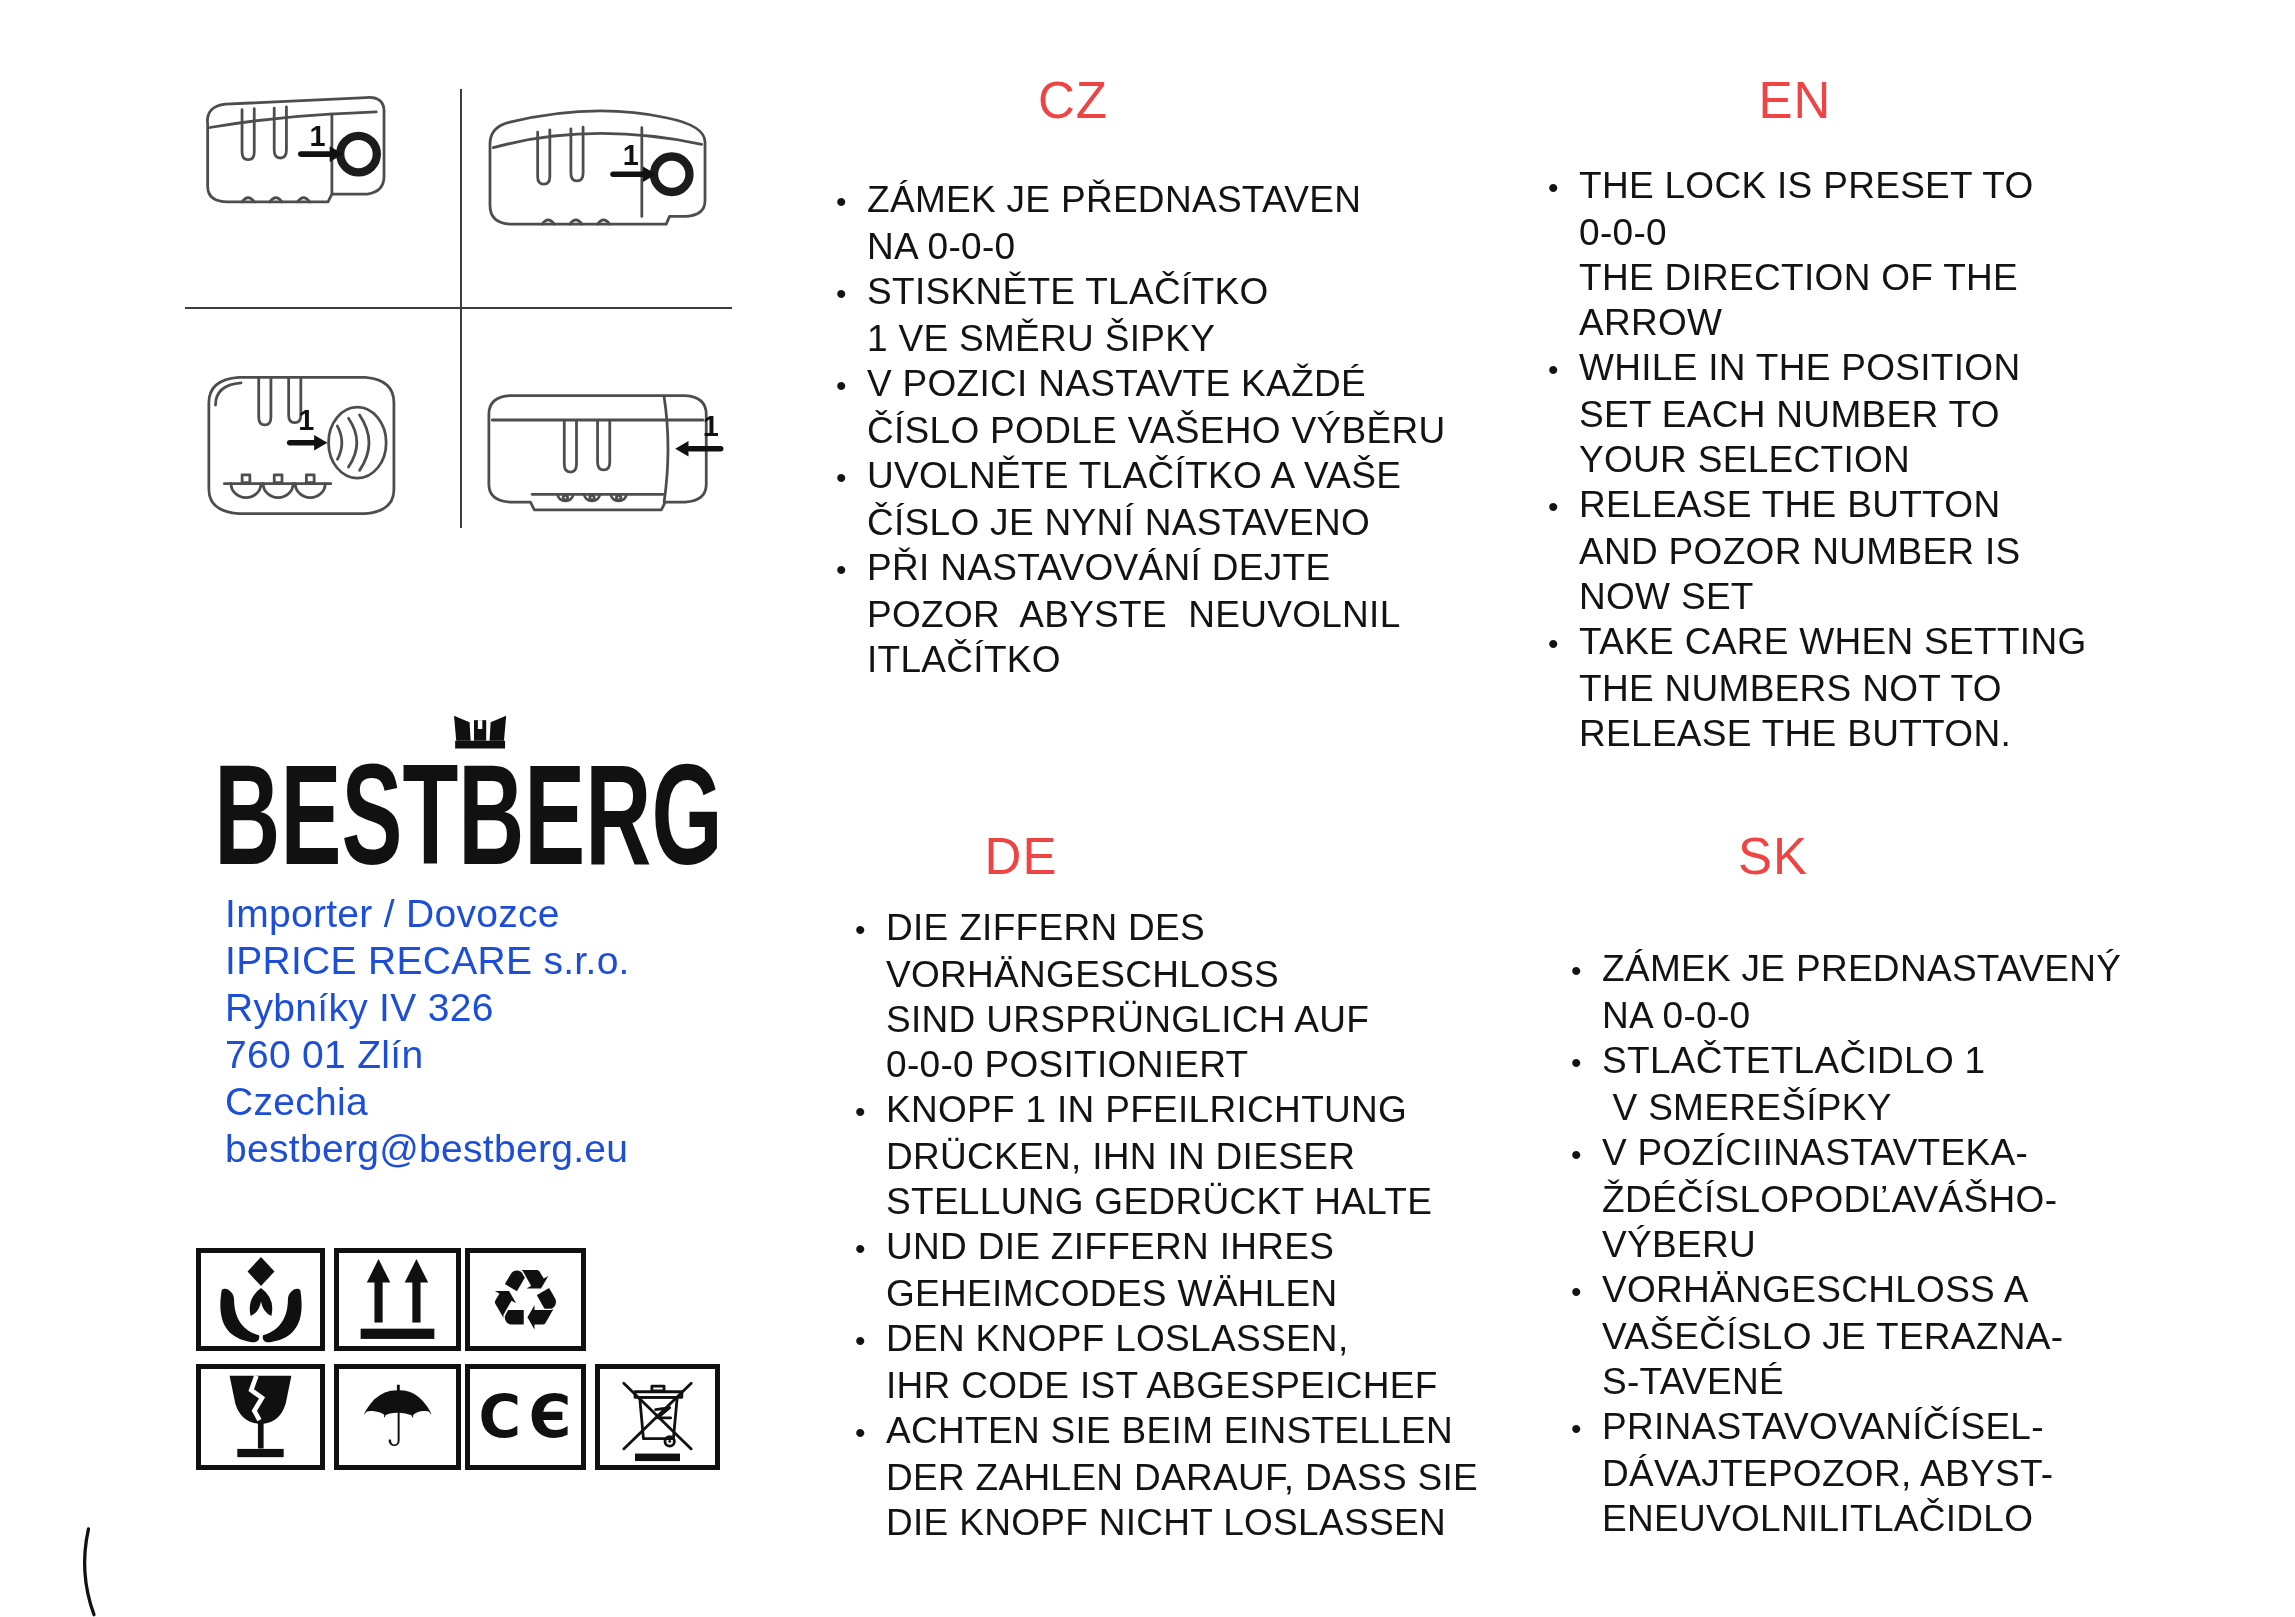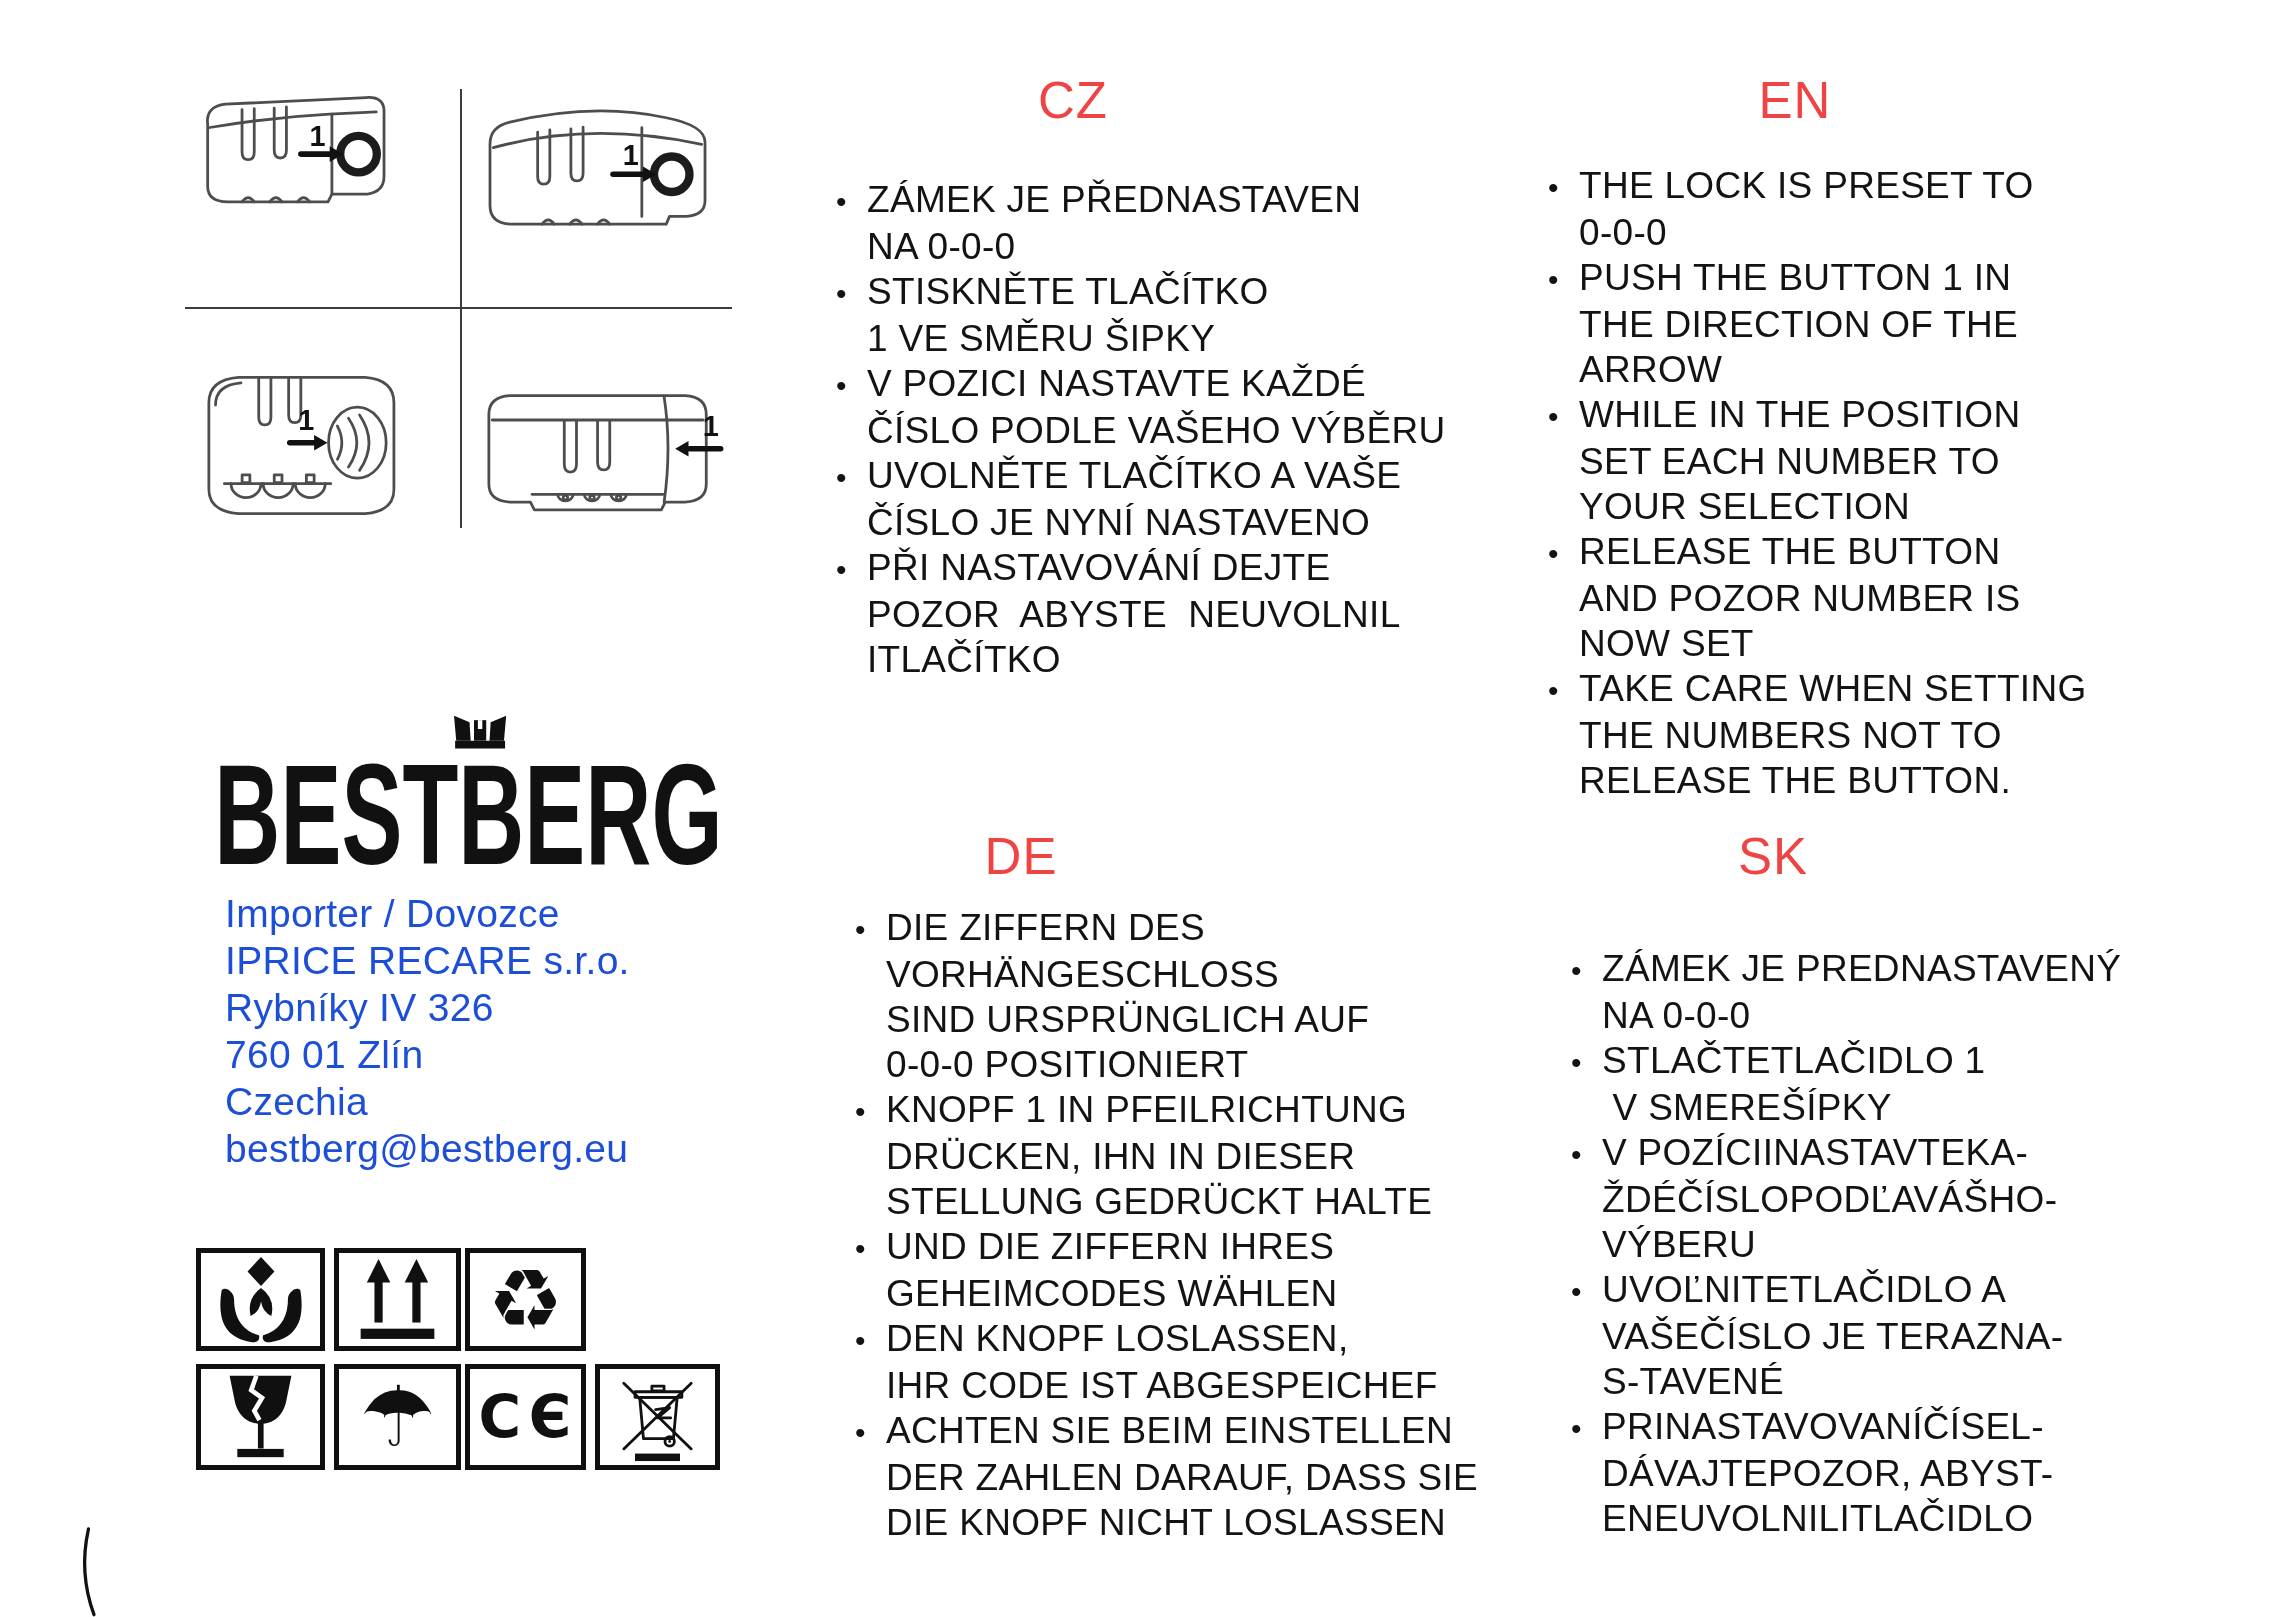--- a/index.html
+++ b/index.html
@@ -137,21 +137,20 @@
     <div class="tline"><span class="bullet"></span><span class="txt">ČÍSLO PODLE VAŠEHO VÝBĚRU</span></div>
     <div class="tline"><span class="bullet">•</span><span class="txt">UVOLNĚTE TLAČÍTKO A VAŠE</span></div>
     <div class="tline"><span class="bullet"></span><span class="txt">ČÍSLO JE NYNÍ NASTAVENO</span></div>
     <div class="tline"><span class="bullet">•</span><span class="txt">PŘI NASTAVOVÁNÍ DEJTE</span></div>
     <div class="tline"><span class="bullet"></span><span class="txt">POZOR  ABYSTE  NEUVOLNIL</span></div>
     <div class="tline"><span class="bullet"></span><span class="txt">ITLAČÍTKO</span></div>
   </div>
 <div class="tcol" style="left:1548px;top:163px;width:700px;">
     <div class="tline"><span class="bullet">•</span><span class="txt">THE LOCK IS PRESET TO</span></div>
     <div class="tline"><span class="bullet"></span><span class="txt">0-0-0</span></div>
-    <div class="tline"><span class="bullet">•</span><span class="txt">PUSH THE BUTTON 1 IN</span></div>
     <div class="tline"><span class="bullet"></span><span class="txt">THE DIRECTION OF THE</span></div>
     <div class="tline"><span class="bullet"></span><span class="txt">ARROW</span></div>
     <div class="tline"><span class="bullet">•</span><span class="txt">WHILE IN THE POSITION</span></div>
     <div class="tline"><span class="bullet"></span><span class="txt">SET EACH NUMBER TO</span></div>
     <div class="tline"><span class="bullet"></span><span class="txt">YOUR SELECTION</span></div>
     <div class="tline"><span class="bullet">•</span><span class="txt">RELEASE THE BUTTON</span></div>
     <div class="tline"><span class="bullet"></span><span class="txt">AND POZOR NUMBER IS</span></div>
     <div class="tline"><span class="bullet"></span><span class="txt">NOW SET</span></div>
     <div class="tline"><span class="bullet">•</span><span class="txt">TAKE CARE WHEN SETTING</span></div>
     <div class="tline"><span class="bullet"></span><span class="txt">THE NUMBERS NOT TO</span></div>
@@ -174,21 +173,21 @@
     <div class="tline"><span class="bullet"></span><span class="txt">DIE KNOPF NICHT LOSLASSEN</span></div>
   </div>
 <div class="tcol" style="left:1571px;top:946px;width:700px;">
     <div class="tline"><span class="bullet">•</span><span class="txt">ZÁMEK JE PREDNASTAVENÝ</span></div>
     <div class="tline"><span class="bullet"></span><span class="txt">NA 0-0-0</span></div>
     <div class="tline"><span class="bullet">•</span><span class="txt">STLAČTETLAČIDLO 1</span></div>
     <div class="tline"><span class="bullet"></span><span class="txt"> V SMEREŠÍPKY</span></div>
     <div class="tline"><span class="bullet">•</span><span class="txt">V POZÍCIINASTAVTEKA-</span></div>
     <div class="tline"><span class="bullet"></span><span class="txt">ŽDÉČÍSLOPODĽAVÁŠHO-</span></div>
     <div class="tline"><span class="bullet"></span><span class="txt">VÝBERU</span></div>
-    <div class="tline"><span class="bullet">•</span><span class="txt">UVOĽNITETLAČIDLO A</span></div>
+    <div class="tline"><span class="bullet">•</span><span class="txt">VORHÄNGESCHLOSS A</span></div>
     <div class="tline"><span class="bullet"></span><span class="txt">VAŠEČÍSLO JE TERAZNA-</span></div>
     <div class="tline"><span class="bullet"></span><span class="txt">S-TAVENÉ</span></div>
     <div class="tline"><span class="bullet">•</span><span class="txt">PRINASTAVOVANÍČÍSEL-</span></div>
     <div class="tline"><span class="bullet"></span><span class="txt">DÁVAJTEPOZOR, ABYST-</span></div>
     <div class="tline"><span class="bullet"></span><span class="txt">ENEUVOLNILITLAČIDLO</span></div>
   </div>
 
 <svg class="abs" style="left:211px;top:711px;" width="516" height="167" viewBox="0 0 930 300">
   <g>
     <path class="mono-fill" d="M440,67 L440,53 L530,53 L530,67 Z"></path>

